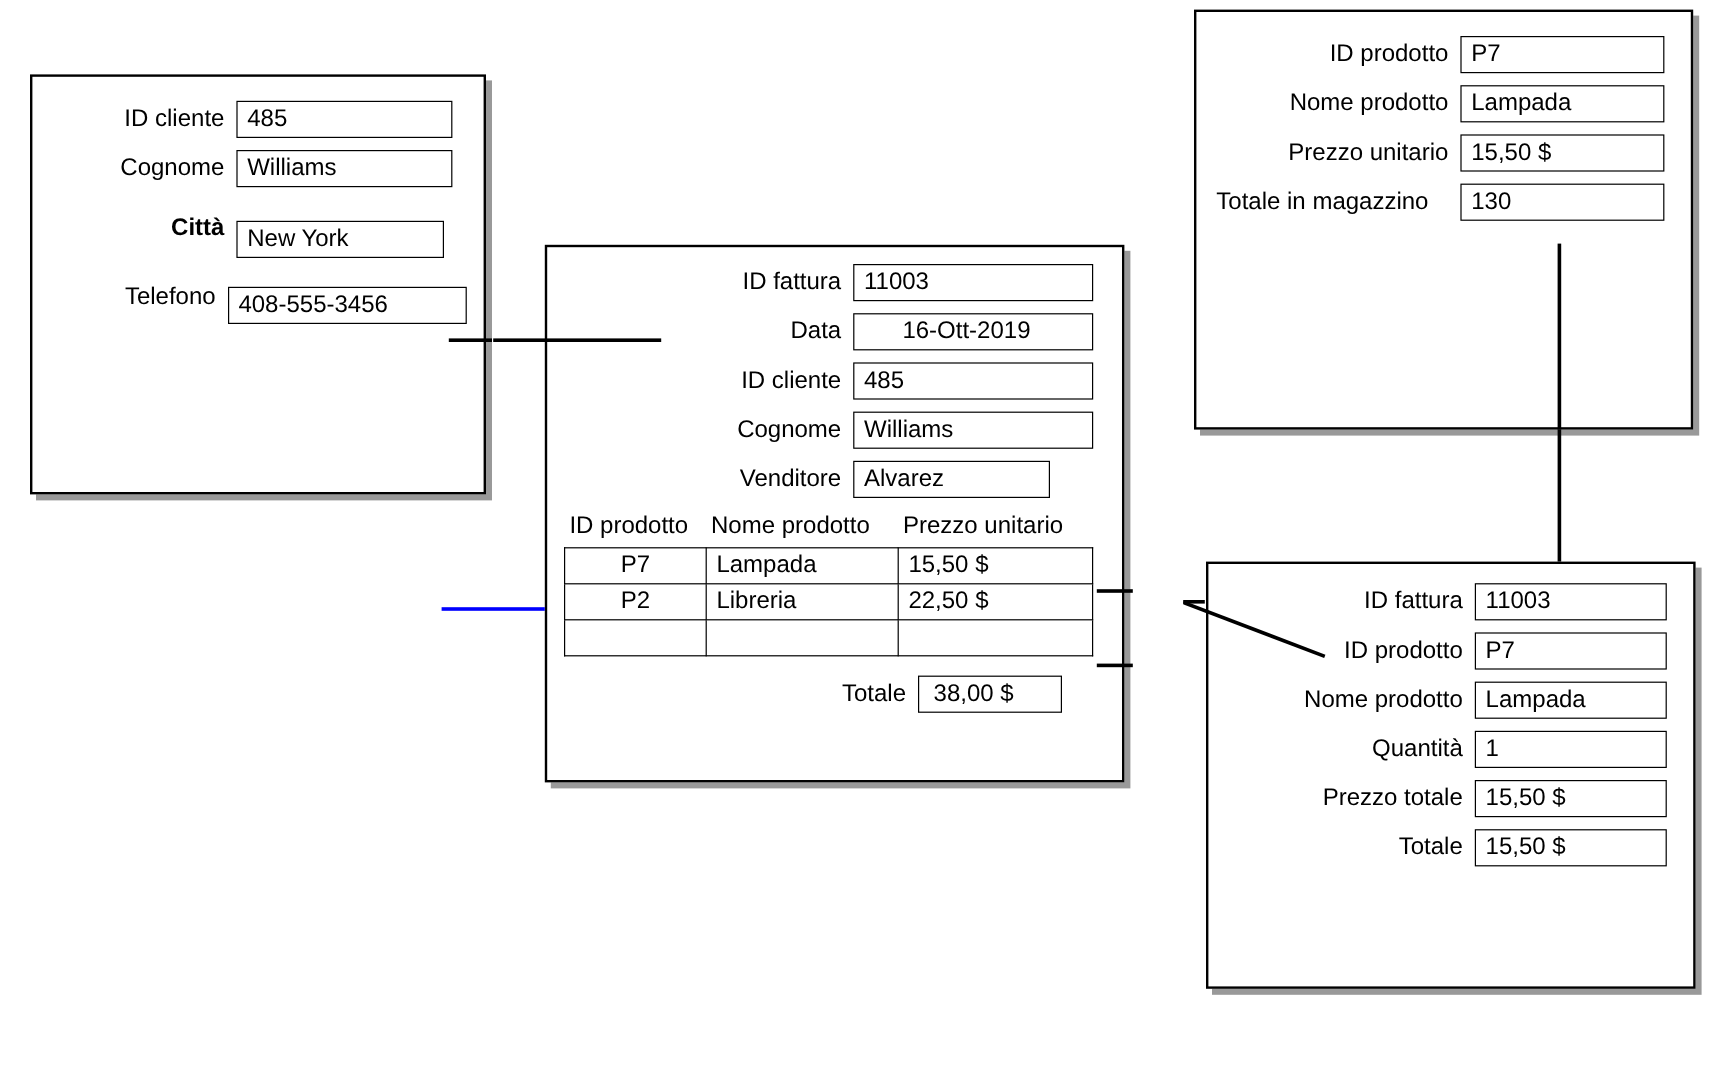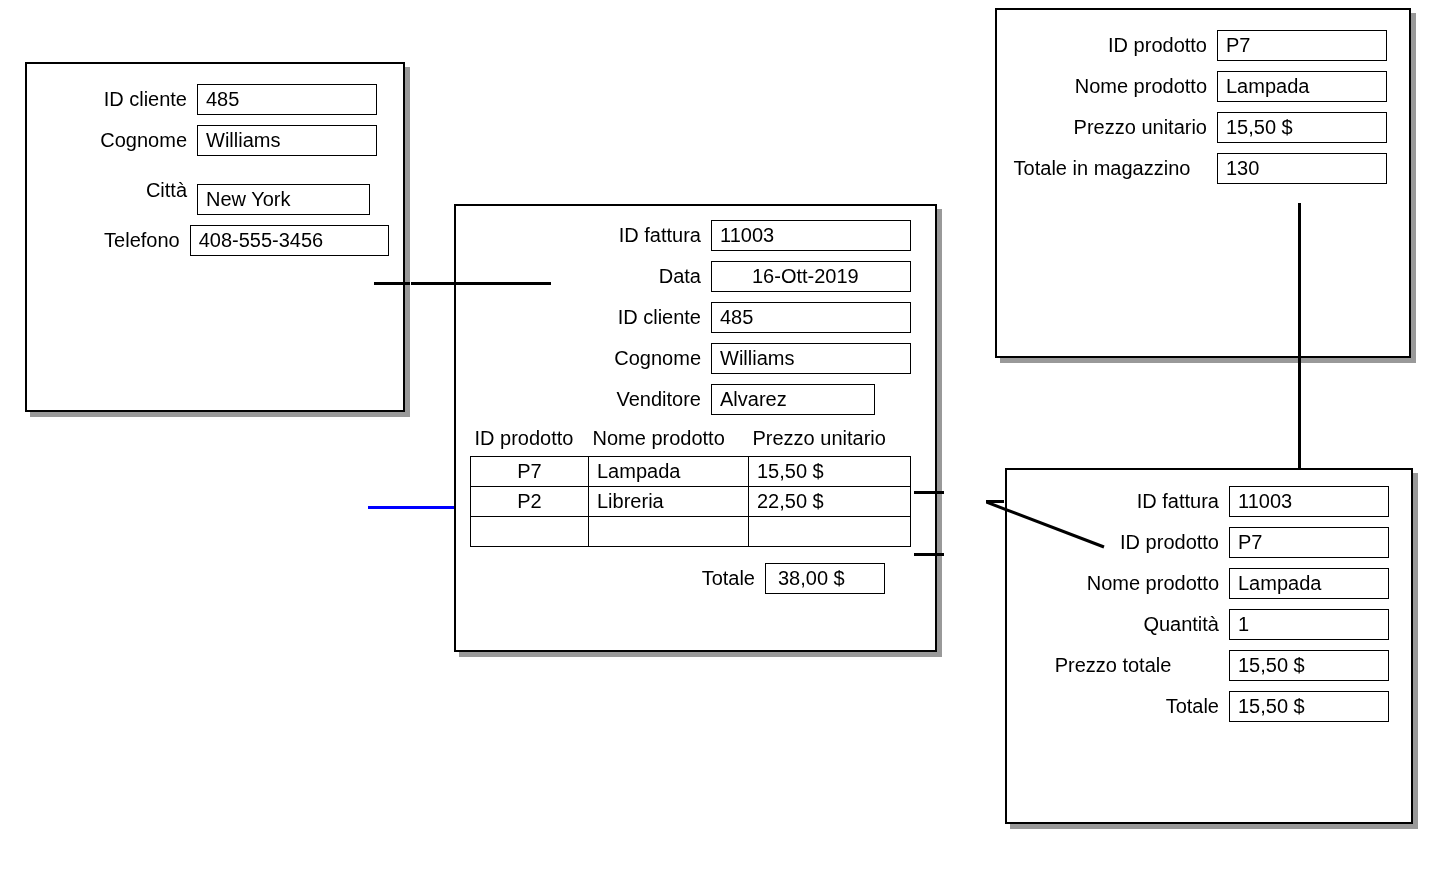--- a/index.html
+++ b/index.html
@@ -65,26 +65,26 @@
 <div class="panel" style="left:25px; top:62px; width:380px; height:350px;">
   <div class="row" style="margin-top:20px;">
     <div class="label" style="width:170px;">ID cliente</div>
     <div class="value-box" style="width:180px;">485</div>
   </div>
   <div class="row">
     <div class="label" style="width:170px;">Cognome</div>
     <div class="value-box" style="width:180px;">Williams</div>
   </div>
   <div class="row">
-    <div class="label" style="width:170px;">Città</div>
+    <div class="label" style="width:170px;font-weight:bold;">Città</div>
     <div class="value-box" style="width:173px;margin-top:18px;">New York</div>
   </div>
   <div class="row">
     <div class="label" style="width:170px;">Telefono</div>
-    <div class="value-box" style="width:208px;">408-555-3456</div>
+    <div class="value-box" style="width:208px;margin-top:14px;">408-555-3456</div>
   </div>
 </div>
 
 <div class="panel" style="left:454px; top:204px; width:483px; height:448px;">
   <div class="row" style="margin-top:14px;">
     <div class="label" style="width:255px;">ID fattura</div>
     <div class="value-box" style="width:200px;">11003</div>
   </div>
   <div class="row">
     <div class="label" style="width:255px;">Data</div>
@@ -166,21 +166,21 @@
   </div>
   <div class="row">
     <div class="label" style="width:222px;">Nome prodotto</div>
     <div class="value-box" style="width:160px;">Lampada</div>
   </div>
   <div class="row">
     <div class="label" style="width:222px;">Quantità</div>
     <div class="value-box" style="width:160px;">1</div>
   </div>
   <div class="row">
-    <div class="label" style="width:222px;text-align:center;">Prezzo totale</div>
+    <div class="label" style="width:222px;">Prezzo totale</div>
     <div class="value-box" style="width:160px;">15,50 $</div>
   </div>
   <div class="row">
     <div class="label" style="width:222px;">Totale</div>
     <div class="value-box" style="width:160px;">15,50 $</div>
   </div>
 </div>
 
 <div class="connector" style="left:374px; top:282px; width:36px; height:3px;"></div>
 <div class="connector" style="left:411px; top:282px; width:140px; height:3px;"></div>

